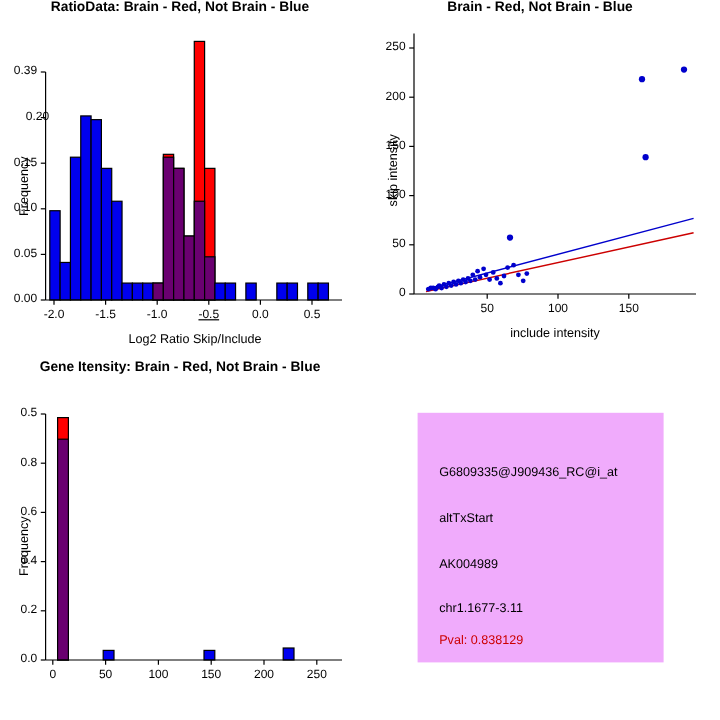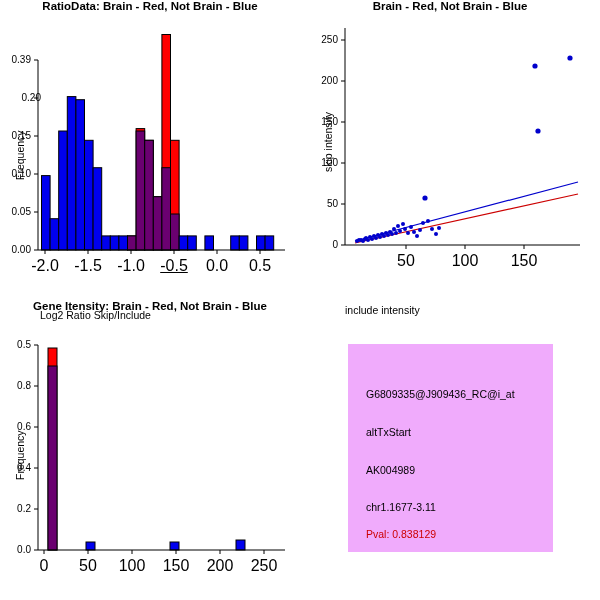--- a/index.html
+++ b/index.html
@@ -19,35 +19,35 @@
     position: absolute;
   }
   .panel-title {
     font-size: 11.5px;
     font-weight: bold;
     text-align: center;
     white-space: nowrap;
   }
   .ticklabel {
     position: absolute;
-    font-size: 16px;
+    font-size: 10px;
     text-align: center;
     white-space: nowrap;
   }
   .ticklabel-y {
     position: absolute;
     font-size: 10px;
     text-align: right;
     white-space: nowrap;
   }
   .axis-title {
     position: absolute;
     font-size: 10.5px;
-    white-space: nowrap;
-    margin-top: 32px;
+    text-align: center;
+    white-space: nowrap;
   }
   .axis-title-y {
     position: absolute;
     font-size: 10.5px;
     white-space: nowrap;
     transform-origin: 0 0;
     transform: rotate(-90deg);
   }
   .infobox {
     position: absolute;
@@ -277,21 +277,20 @@
   <div class="ticklabel" style="left:200px;top:257px;width:40px;">200</div>
   <div class="ticklabel" style="left:244px;top:257px;width:40px;">250</div>
 
   <div class="ticklabel-y" style="left:0;top:244px;width:31px;">0.0</div>
   <div class="ticklabel-y" style="left:0;top:203px;width:31px;">0.2</div>
   <div class="ticklabel-y" style="left:0;top:162px;width:31px;">0.4</div>
   <div class="ticklabel-y" style="left:0;top:121px;width:31px;">0.6</div>
   <div class="ticklabel-y" style="left:0;top:80px;width:31px;">0.8</div>
   <div class="ticklabel-y" style="left:0;top:39px;width:31px;">0.5</div>
 
-  <div class="axis-title" style="left:38px;top:277px;width:247px;">Intensity</div>
   <div class="axis-title-y" style="left:14px;top:180px;">Frequency</div>
 </div>
 
 <div class="infobox" style="left:348px;top:344px;width:205px;height:208px;">
   <div class="infoline" style="left:18px;top:44px;">G6809335@J909436_RC@i_at</div>
   <div class="infoline" style="left:18px;top:82px;">altTxStart</div>
   <div class="infoline" style="left:18px;top:120px;">AK004989</div>
   <div class="infoline" style="left:18px;top:157px;">chr1.1677-3.11</div>
   <div class="infoline pval" style="left:18px;top:184px;">Pval: 0.838129</div>
 </div>

